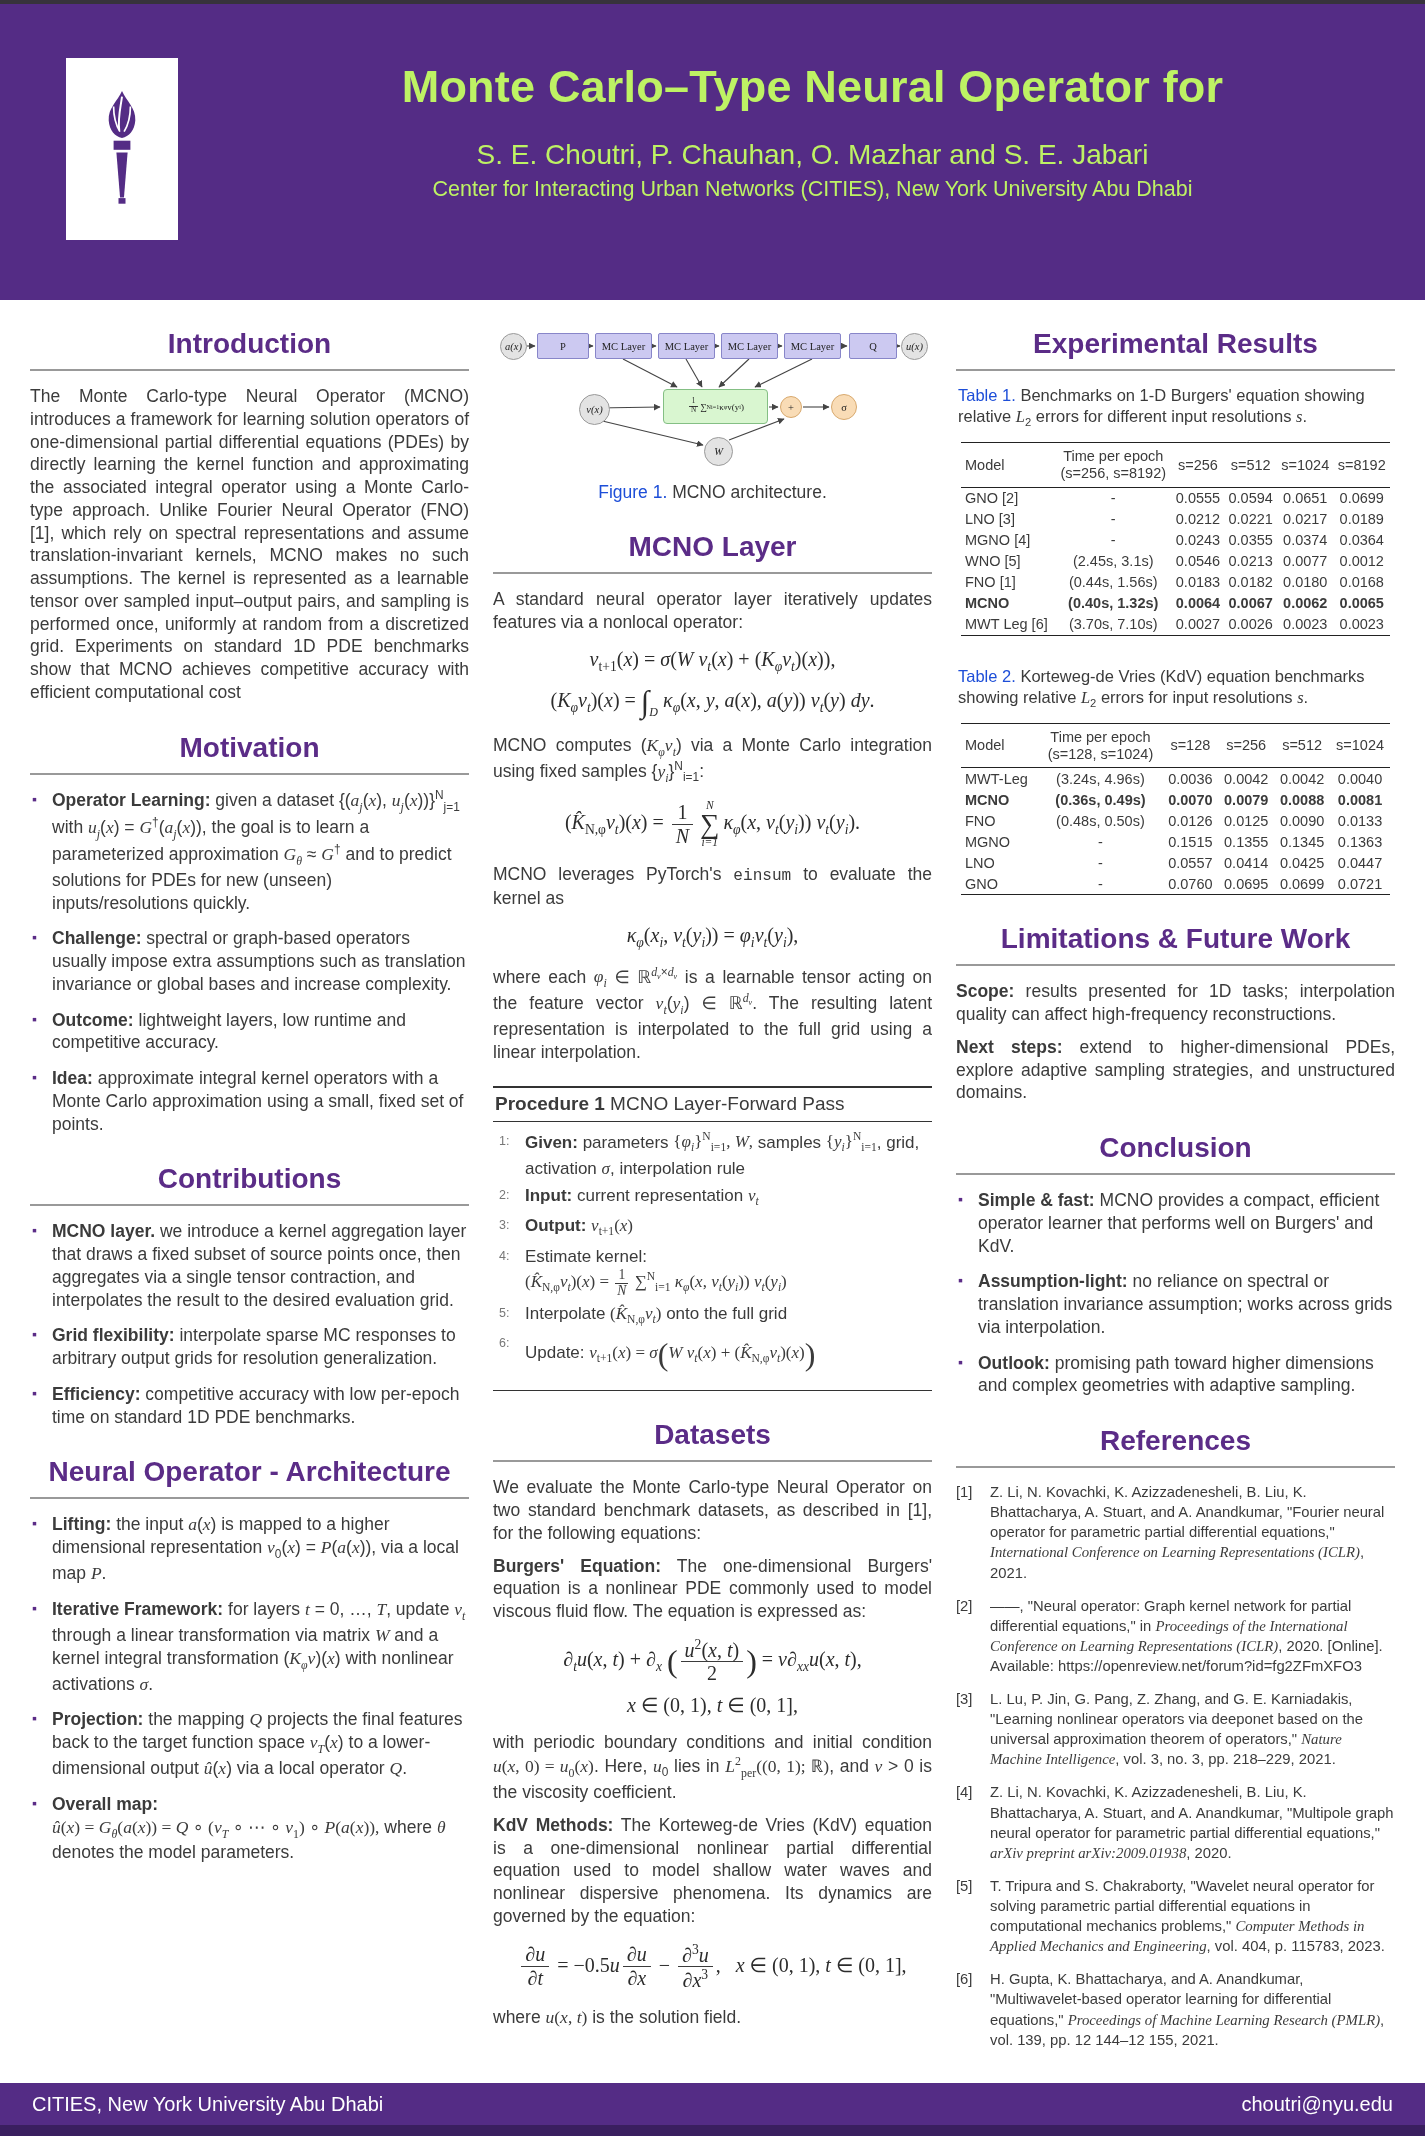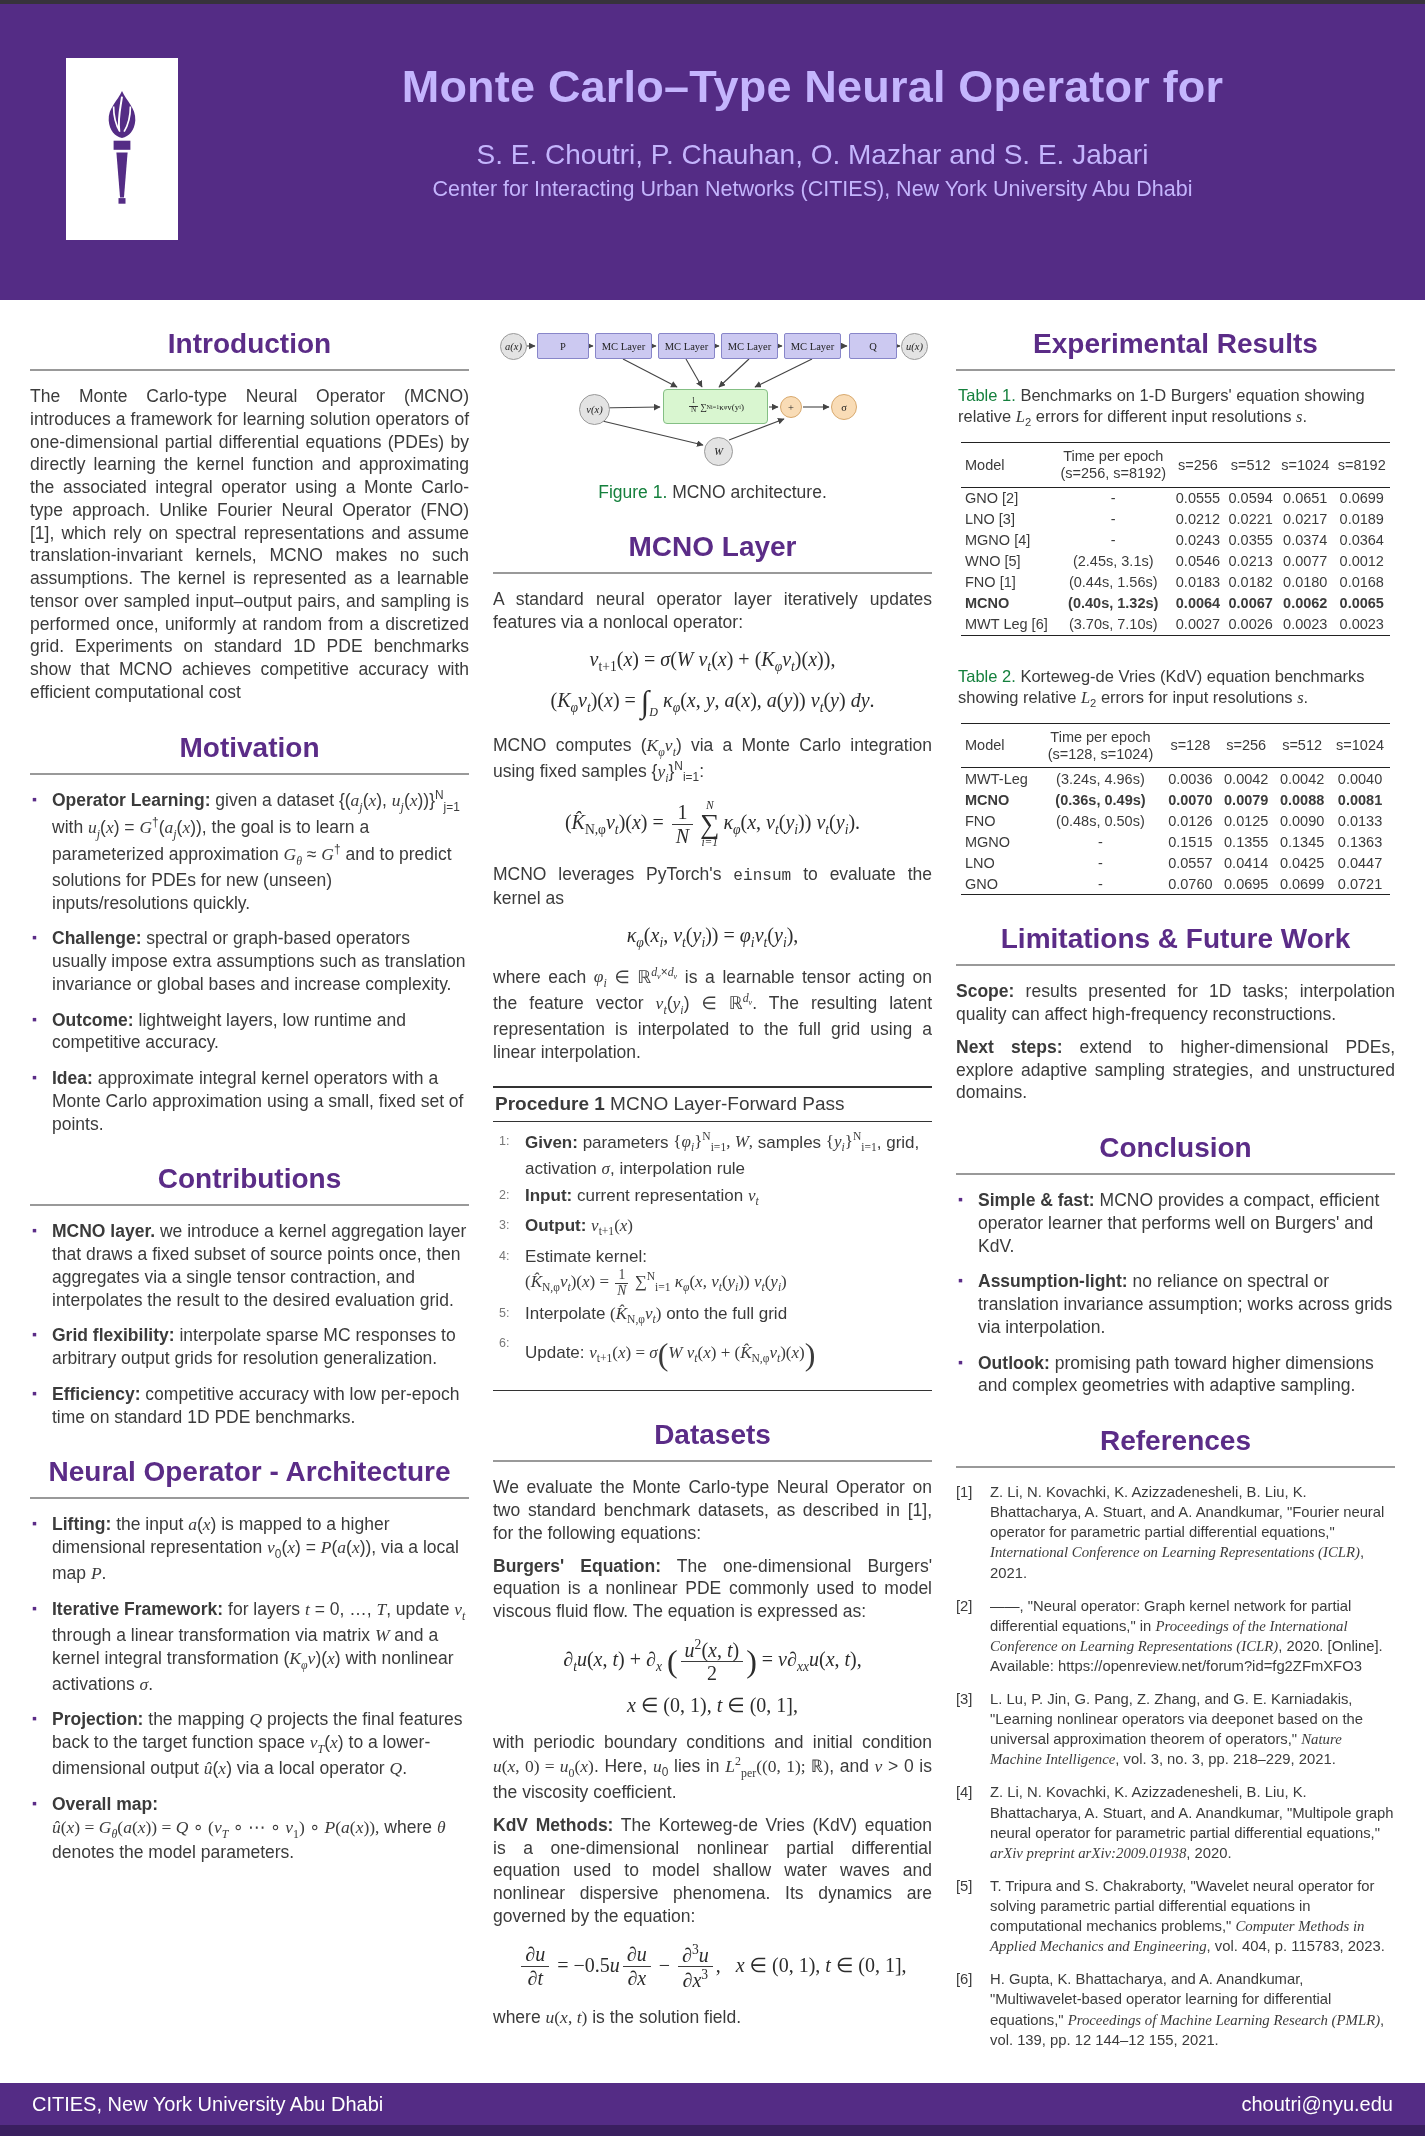--- a/index.html
+++ b/index.html
@@ -1,19 +1,19 @@
 <!DOCTYPE html>
 <html><head>
 <meta charset="utf-8">
 <style>
   html,body{margin:0;padding:0;background:#ffffff;}
   body{width:1425px;height:2136px;font-family:"Liberation Sans",sans-serif;color:#3b3b3b;overflow:hidden;}
   .topstrip{height:4px;background:#37333c;}
   
-  .header{position:relative;height:296px;background:#542c85;color:#c4b5fd;}
+  .header{position:relative;height:296px;background:#542c85;color:#bef264;}
   .logo{position:absolute;left:66px;top:54px;width:112px;height:182px;background:#ffffff;display:flex;align-items:center;justify-content:center;}
   .titlewrap{margin-left:200px;text-align:center;padding-top:56px;}
   .title{font-size:45px;font-weight:bold;line-height:1.22;letter-spacing:0.2px;}
   .authors{font-size:28px;margin-top:24px;}
   .affil{font-size:21.5px;margin-top:6px;}
   
   .columns{display:flex;gap:24px;padding:0 30px;height:1783px;overflow:hidden;box-sizing:border-box;}
   .col{width:439px;flex:0 0 439px;}
   .h{color:#5b2c87;font-size:28px;font-weight:bold;text-align:center;margin-top:28px;}
   .rule{border-top:2px solid #999;margin-top:9px;margin-bottom:14px;}
@@ -41,21 +41,21 @@
   
   .fig{margin-top:20px;}
   .diagram{position:relative;width:439px;height:152px;}
   .node{position:absolute;box-sizing:border-box;display:flex;align-items:center;justify-content:center;font-family:"Liberation Serif",serif;font-size:10.5px;color:#222;}
   .nbox{background:#ccc9f1;border:1px solid #8886c9;border-radius:2px;}
   .ngreen{background:#d9f6d0;border:1px solid #84bf84;border-radius:4px;font-size:9px;}
   .ncirc{background:#e3e3e3;border:1px solid #9a9a9a;border-radius:50%;font-style:italic;}
   .norange{background:#f9dcb6;border:1px solid #d8a96e;border-radius:50%;}
   .arrows{position:absolute;left:0;top:0;width:439px;height:152px;}
   .figcap{text-align:center;font-size:17.5px;margin-top:10px;color:#3b3b3b;}
-  .caplabel{color:#15803d;}
+  .caplabel{color:#1d4ed8;}
   
   .proc{border-top:2px solid #333;border-bottom:1.6px solid #333;margin-top:22px;padding-bottom:10px;}
   .proctitle{font-size:19px;padding:5px 2px 6px 2px;border-bottom:1.4px solid #333;margin-bottom:8px;}
   .step{font-size:17px;line-height:1.38;margin:4px 0 4px 6px;padding-left:26px;position:relative;}
   .stepnum{position:absolute;left:0;top:3px;font-size:12.5px;color:#777;}
   
   .tcap{font-size:16.5px;line-height:1.3;margin:14px 2px 12px 2px;text-align:left;}
   table.bench{border-collapse:collapse;margin:4px auto 10px auto;width:calc(100% - 10px);font-size:14.5px;color:#3b3b3b;}
   table.bench thead tr{border-top:1.7px solid #222;border-bottom:1.3px solid #222;}
   table.bench tbody{border-bottom:1.7px solid #222;}

